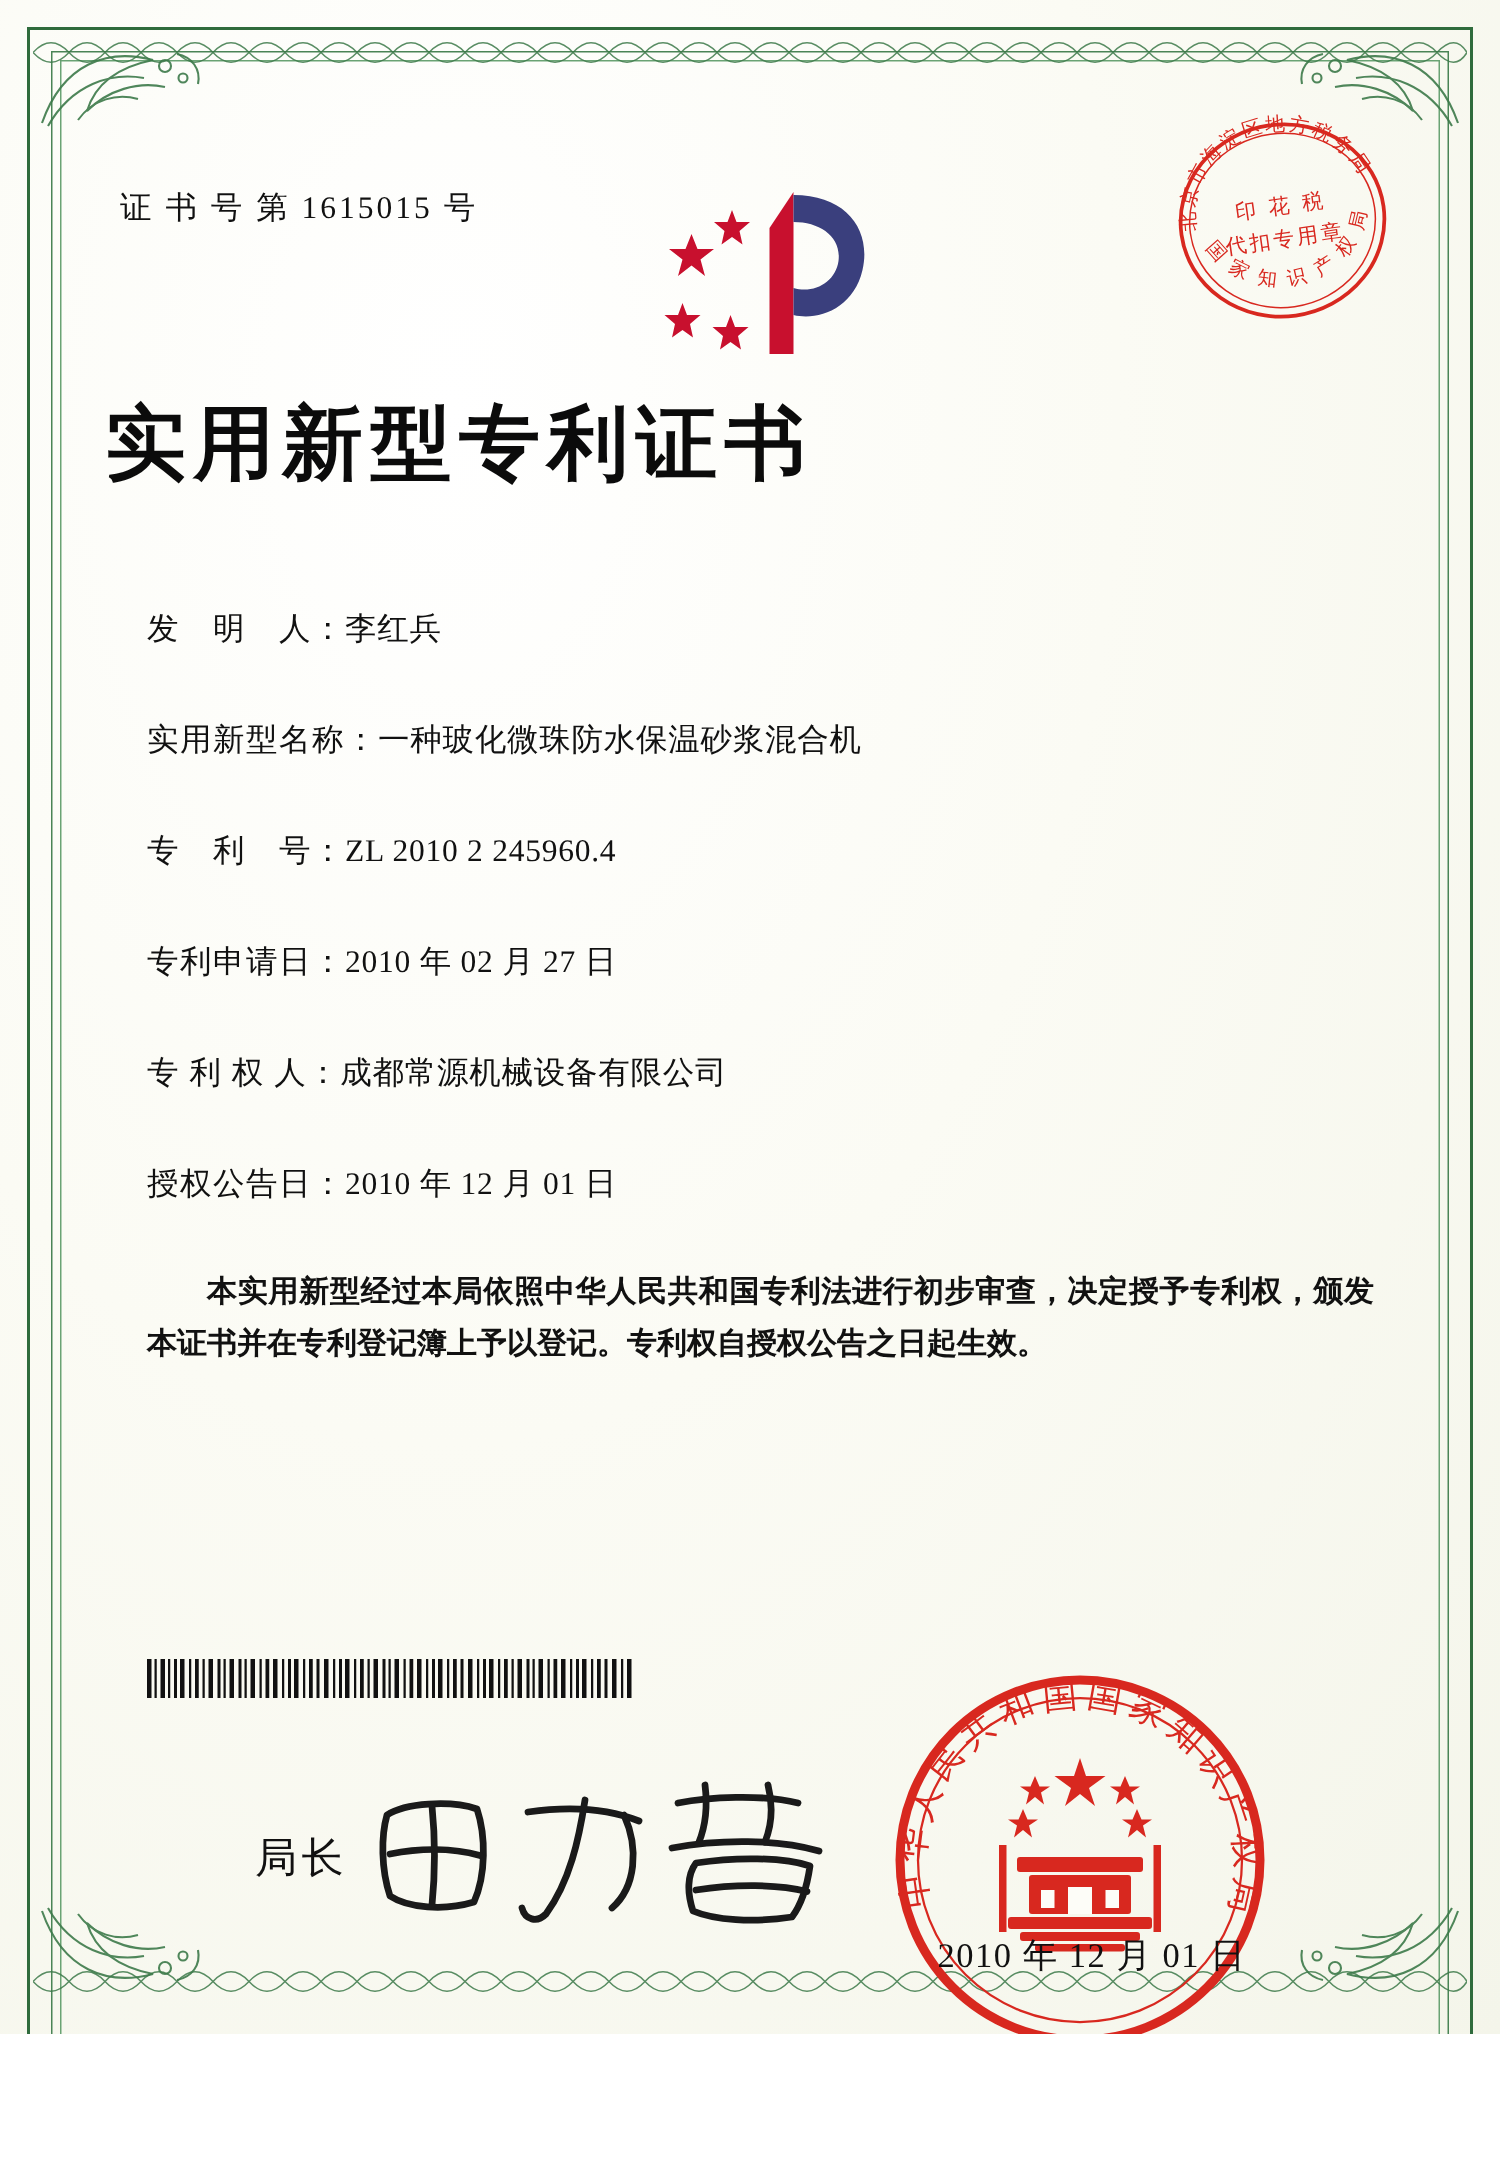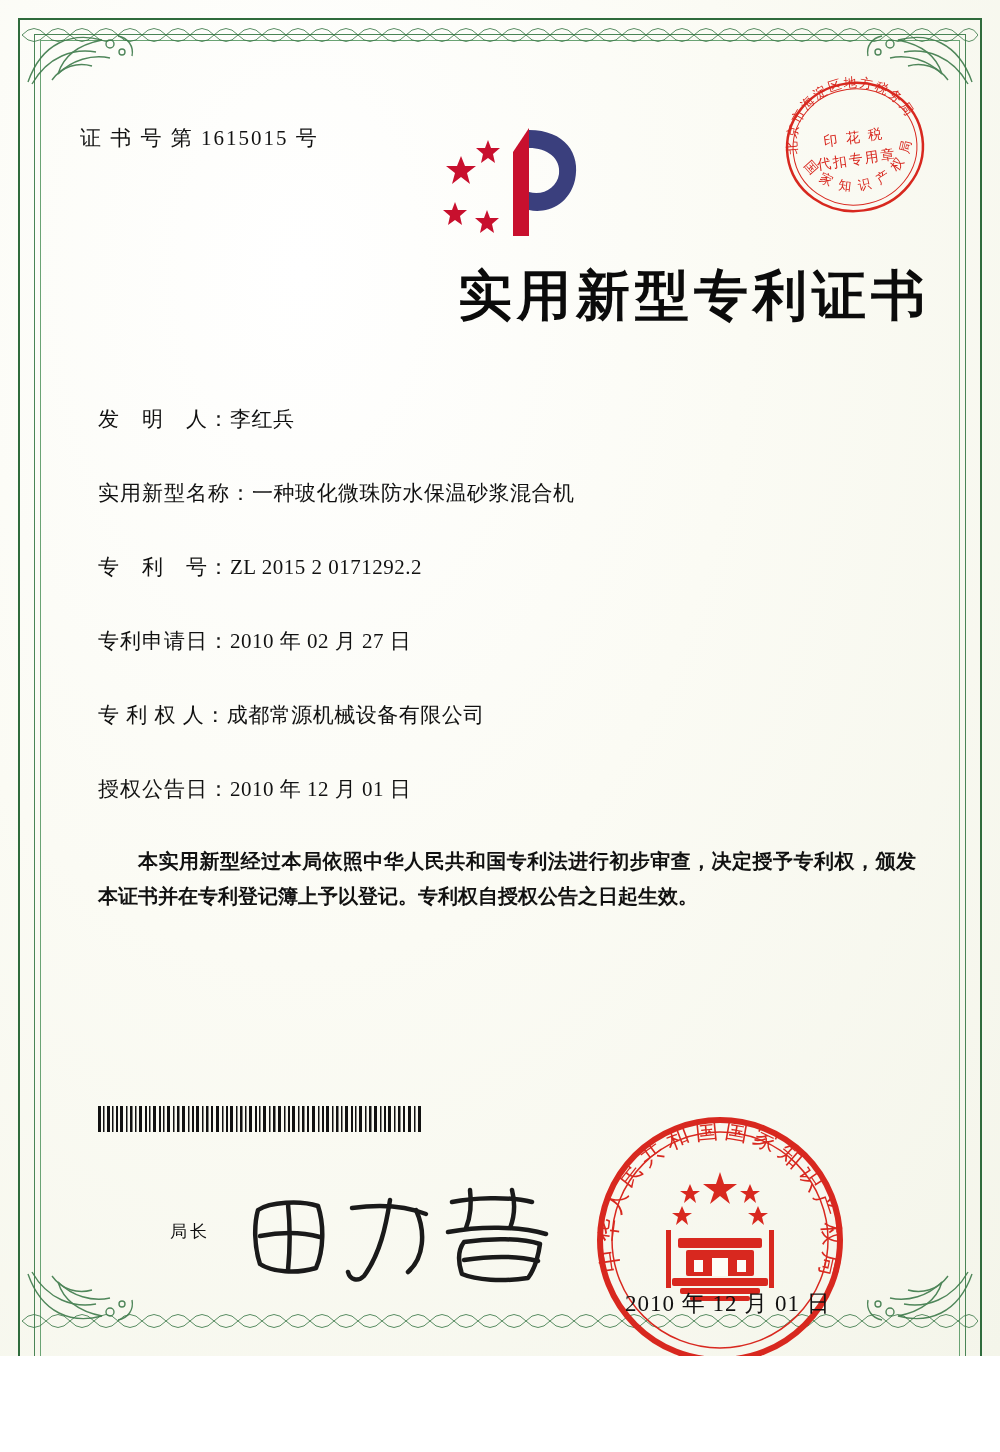--- a/index.html
+++ b/index.html
@@ -104,21 +104,21 @@
     right: 0px;
     top: 12px;
     width: 150px;
     height: 150px;
   }
   .title {
     position: absolute;
     left: 0;
     top: 200px;
     width: 860px;
-    text-align: right;
+    text-align: left;
     font-size: 54px;
     font-weight: bold;
     letter-spacing: 5px;
     color: #0b0b0b;
     font-family: "DejaVu Serif", "Liberation Serif", serif;
   }
   .fields {
     position: absolute;
     left: 28px;
     top: 345px;
@@ -157,21 +157,21 @@
     left: 28px;
     top: 1046px;
     width: 330px;
     height: 26px;
   }
   
   .sig-label {
     position: absolute;
     left: 100px;
     top: 1160px;
-    font-size: 17px;
+    font-size: 28px;
     letter-spacing: 3px;
     color: #111;
   }
   .signature {
     position: absolute;
     left: 170px;
     top: 1120px;
     width: 320px;
     height: 110px;
   }
@@ -302,21 +302,21 @@
     <div class="title">实用新型专利证书</div>
 
     <div class="fields">
       <div class="field">
         <span class="lbl">发　明　人：</span><span class="val">李红兵</span>
       </div>
       <div class="field">
         <span class="lbl">实用新型名称：</span><span class="val">一种玻化微珠防水保温砂浆混合机</span>
       </div>
       <div class="field">
-        <span class="lbl">专　利　号：</span><span class="val">ZL 2015 2 0171292.2</span>
+        <span class="lbl">专　利　号：</span><span class="val">ZL 2010 2 245960.4</span>
       </div>
       <div class="field">
         <span class="lbl">专利申请日：</span><span class="val">2010 年 02 月 27 日</span>
       </div>
       <div class="field">
         <span class="lbl">专 利 权 人：</span><span class="val">成都常源机械设备有限公司</span>
       </div>
       <div class="field">
         <span class="lbl">授权公告日：</span><span class="val">2010 年 12 月 01 日</span>
       </div>

